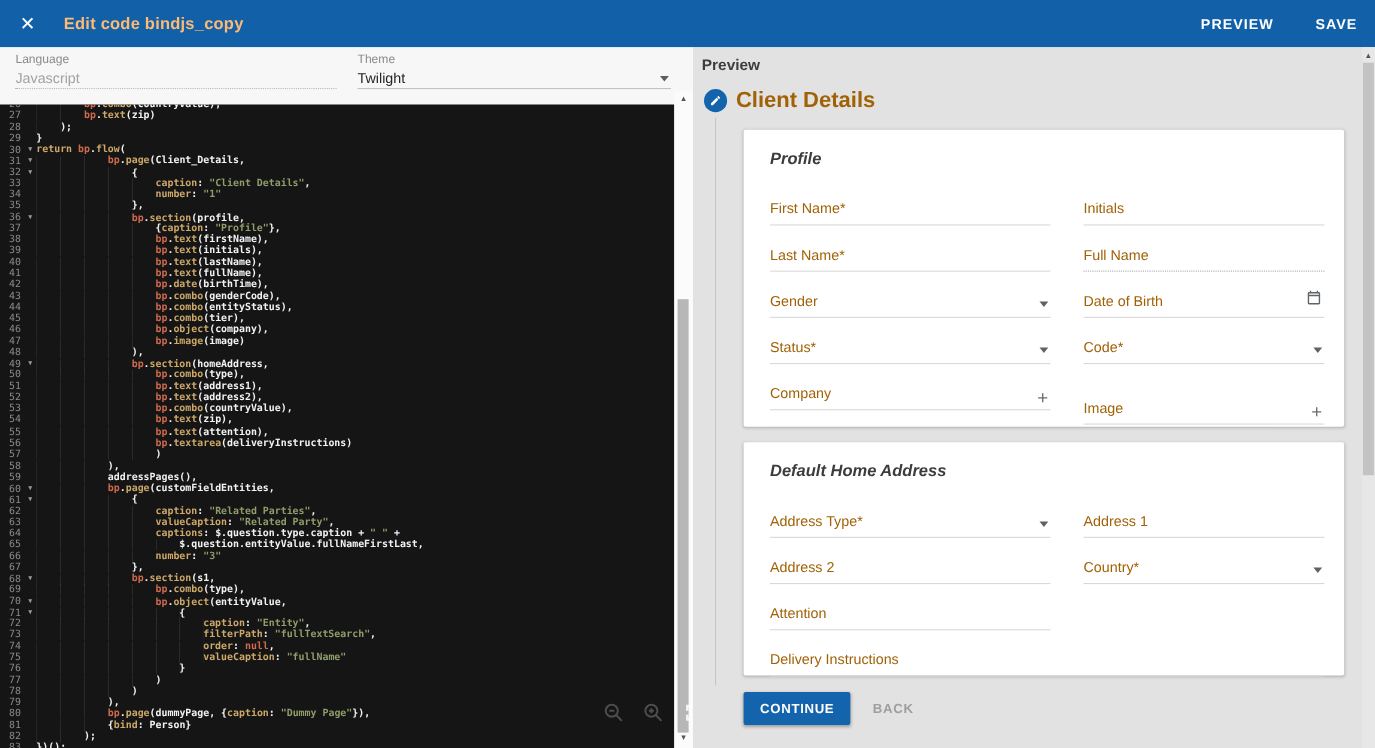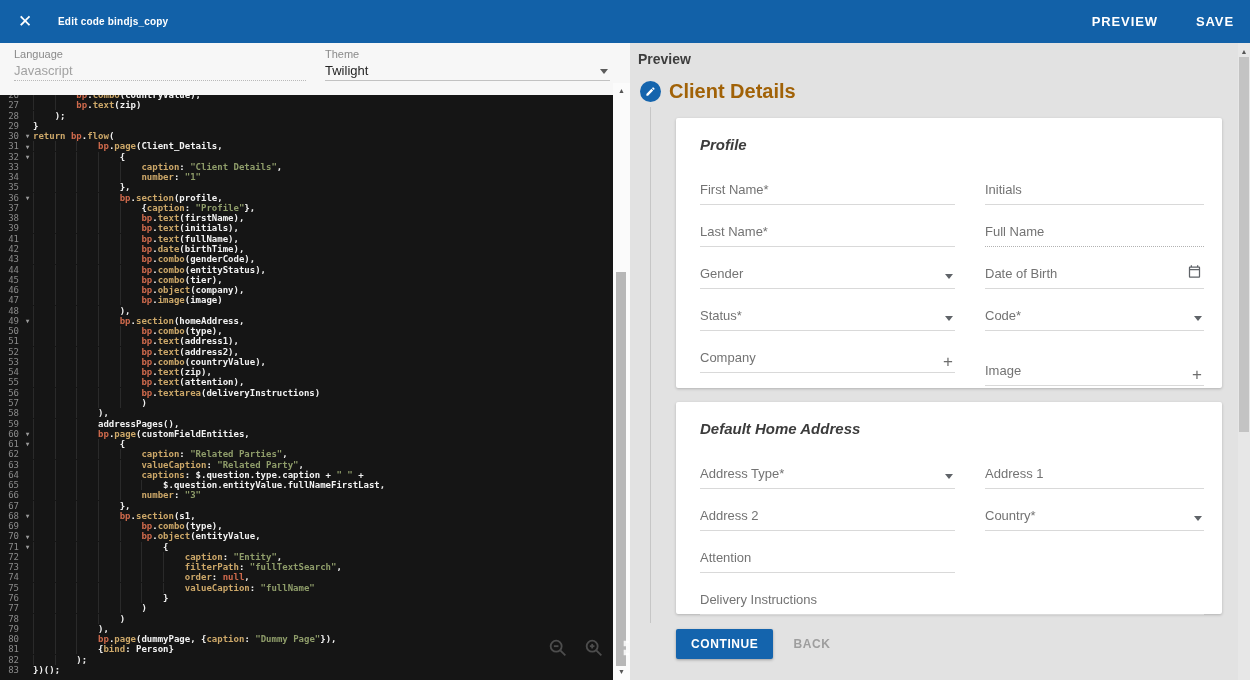--- a/index.html
+++ b/index.html
@@ -5,21 +5,21 @@
   * { margin:0; padding:0; box-sizing:border-box; }
   html,body { width:1250px; height:680px; overflow:hidden; background:#fff; }
   #app { position:relative; width:1250px; height:680px; overflow:hidden;
          font-family:"Liberation Sans", sans-serif; }
 
   
   .topbar { position:absolute; left:0; top:0; width:1250px; height:43px;
             background:var(--topbar,#1261a8); display:flex; align-items:center; }
   .close-btn { width:20px; height:20px; margin-left:15px; color:#fff; font-size:17px;
                line-height:20px; text-align:center; cursor:pointer; }
-  .tb-title { color:#ffffff; font-size:10px; font-weight:bold; margin-left:23px; letter-spacing:.2px; }
+  .tb-title { color:#fdba74; font-size:15px; font-weight:bold; margin-left:23px; letter-spacing:.2px; }
   .tb-actions { margin-left:auto; display:flex; align-items:center; }
   .tb-btn { color:#fff; font-size:13px; font-weight:bold; letter-spacing:.9px;
             margin-right:38px; cursor:pointer; }
   .tb-btn.save { margin-right:16px; }
 
   
   .left-pane { position:absolute; left:0; top:43px; width:630px; height:637px; background:#f7f7f7; }
   .lang-row { position:absolute; left:0; top:0; width:630px; height:40px; }
   .fld-sm { position:absolute; top:5px; }
   .fld-sm .lab { font-size:11px; color:#8a8a8a; display:block; }
@@ -73,21 +73,21 @@
   .card { position:absolute; left:46px; width:546px; background:#fff; border-radius:2px;
           box-shadow:0 1px 3px rgba(0,0,0,.22); padding:18px 18px 22px 24px; }
   .card1 { top:75px; height:270px; }
   .card2 { top:359px; height:212px; }
   .card-title { font-size:15px; font-weight:bold; color:#3c3c3c;font-style:italic; }
   .fields { display:grid; grid-template-columns:255px 1fr; column-gap:30px; row-gap:14px; margin-top:24px; }
   .field { position:relative; height:28px; border-bottom:1px solid #d9d9d9; cursor:text; }
   .field.disabled { border-bottom:1px dotted #b2b2b2; }
   .field.fullwidth { grid-column:1 / -1; }
   .field.offset { margin-top:13px; margin-bottom:-13px; }
-  .flabel { position:absolute; left:0; bottom:7px; font-size:13px; color:#737373; white-space:nowrap; }
+  .flabel { position:absolute; left:0; bottom:7px; font-size:13px; color:#a16207; white-space:nowrap; }
   .ficon { position:absolute; right:2px; bottom:5px; }
   .ficon.dd { bottom:9px; width:0; height:0; border-left:4px solid transparent;
               border-right:4px solid transparent; border-top:5px solid #5f6368; }
   .ficon.plus { bottom:2px; font-size:17px; color:#6e6e6e; line-height:16px; }
   .ficon.cal svg { width:15px; height:15px; fill:#5f6368; }
 
   .btns { position:absolute; left:46px; top:586px; display:flex; align-items:center; }
   .btn-continue { background:var(--accent,#1464ad); color:#fff; font-size:12px; font-weight:bold;
                   letter-spacing:.6px; padding:8px 15px; border-radius:2px;
                   box-shadow:0 1px 3px rgba(0,0,0,.3); cursor:pointer; }
@@ -137,20 +137,21 @@
           <div class="cl"><span class="ln">30</span><span class="fm">▼</span><span class="k">return</span> <span class="n">bp</span>.<span class="k">flow</span>(</div>
           <div class="cl"><span class="ln">31</span><span class="fm">▼</span><span class="ind">            </span><span class="n">bp</span>.<span class="k">page</span>(Client_Details,</div>
           <div class="cl"><span class="ln">32</span><span class="fm">▼</span><span class="ind">                </span>{</div>
           <div class="cl"><span class="ln">33</span><span class="fm"></span><span class="ind">                    </span><span class="p">caption</span>: <span class="s">"Client Details"</span>,</div>
           <div class="cl"><span class="ln">34</span><span class="fm"></span><span class="ind">                    </span><span class="p">number</span>: <span class="s">"1"</span></div>
           <div class="cl"><span class="ln">35</span><span class="fm"></span><span class="ind">                </span>},</div>
           <div class="cl"><span class="ln">36</span><span class="fm">▼</span><span class="ind">                </span><span class="n">bp</span>.<span class="k">section</span>(profile,</div>
           <div class="cl"><span class="ln">37</span><span class="fm"></span><span class="ind">                    </span>{<span class="p">caption</span>: <span class="s">"Profile"</span>},</div>
           <div class="cl"><span class="ln">38</span><span class="fm"></span><span class="ind">                    </span><span class="n">bp</span>.<span class="k">text</span>(firstName),</div>
           <div class="cl"><span class="ln">39</span><span class="fm"></span><span class="ind">                    </span><span class="n">bp</span>.<span class="k">text</span>(initials),</div>
+          <div class="cl"><span class="ln">40</span><span class="fm"></span><span class="ind">                    </span><span class="n">bp</span>.<span class="k">text</span>(lastName),</div>
           <div class="cl"><span class="ln">41</span><span class="fm"></span><span class="ind">                    </span><span class="n">bp</span>.<span class="k">text</span>(fullName),</div>
           <div class="cl"><span class="ln">42</span><span class="fm"></span><span class="ind">                    </span><span class="n">bp</span>.<span class="k">date</span>(birthTime),</div>
           <div class="cl"><span class="ln">43</span><span class="fm"></span><span class="ind">                    </span><span class="n">bp</span>.<span class="k">combo</span>(genderCode),</div>
           <div class="cl"><span class="ln">44</span><span class="fm"></span><span class="ind">                    </span><span class="n">bp</span>.<span class="k">combo</span>(entityStatus),</div>
           <div class="cl"><span class="ln">45</span><span class="fm"></span><span class="ind">                    </span><span class="n">bp</span>.<span class="k">combo</span>(tier),</div>
           <div class="cl"><span class="ln">46</span><span class="fm"></span><span class="ind">                    </span><span class="n">bp</span>.<span class="k">object</span>(company),</div>
           <div class="cl"><span class="ln">47</span><span class="fm"></span><span class="ind">                    </span><span class="n">bp</span>.<span class="k">image</span>(image)</div>
           <div class="cl"><span class="ln">48</span><span class="fm"></span><span class="ind">                </span>),</div>
           <div class="cl"><span class="ln">49</span><span class="fm">▼</span><span class="ind">                </span><span class="n">bp</span>.<span class="k">section</span>(homeAddress,</div>
           <div class="cl"><span class="ln">50</span><span class="fm"></span><span class="ind">                    </span><span class="n">bp</span>.<span class="k">combo</span>(type),</div>

